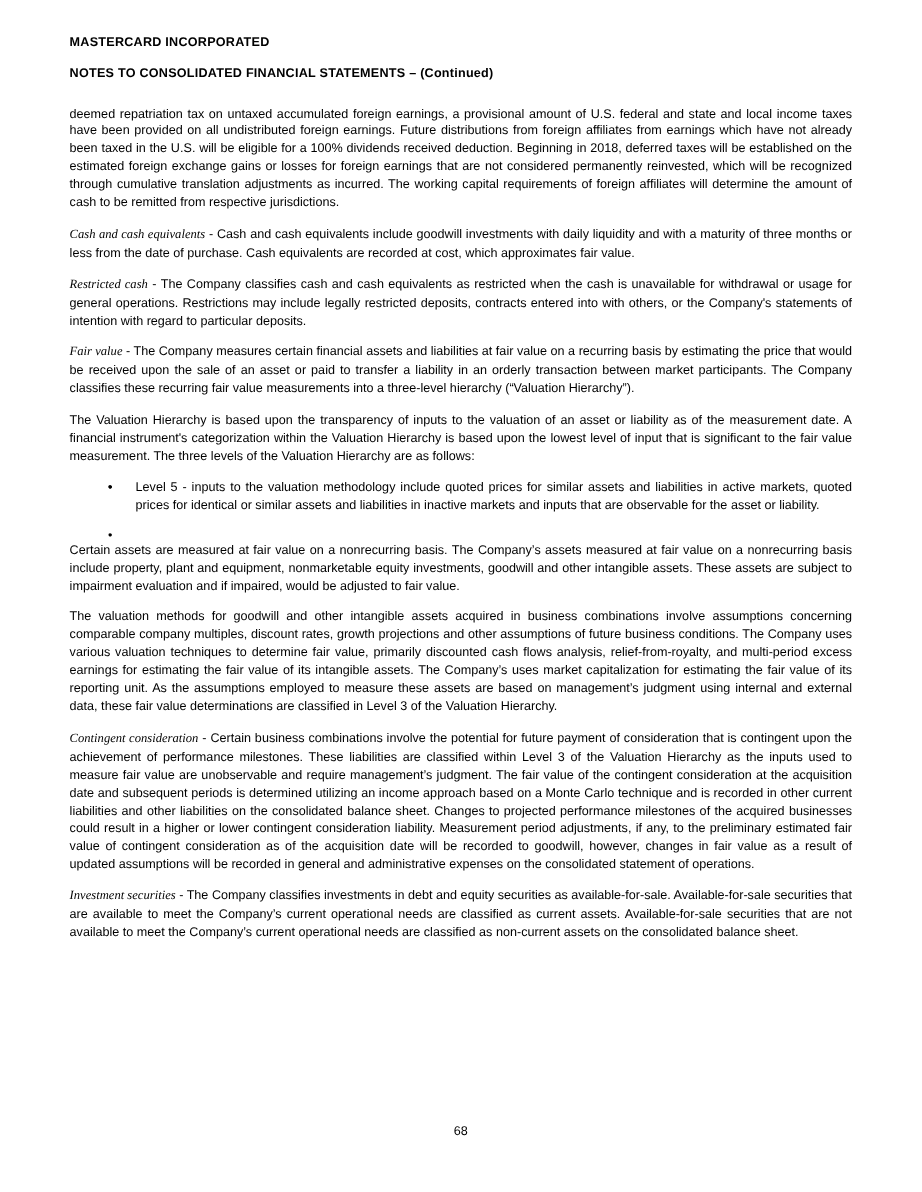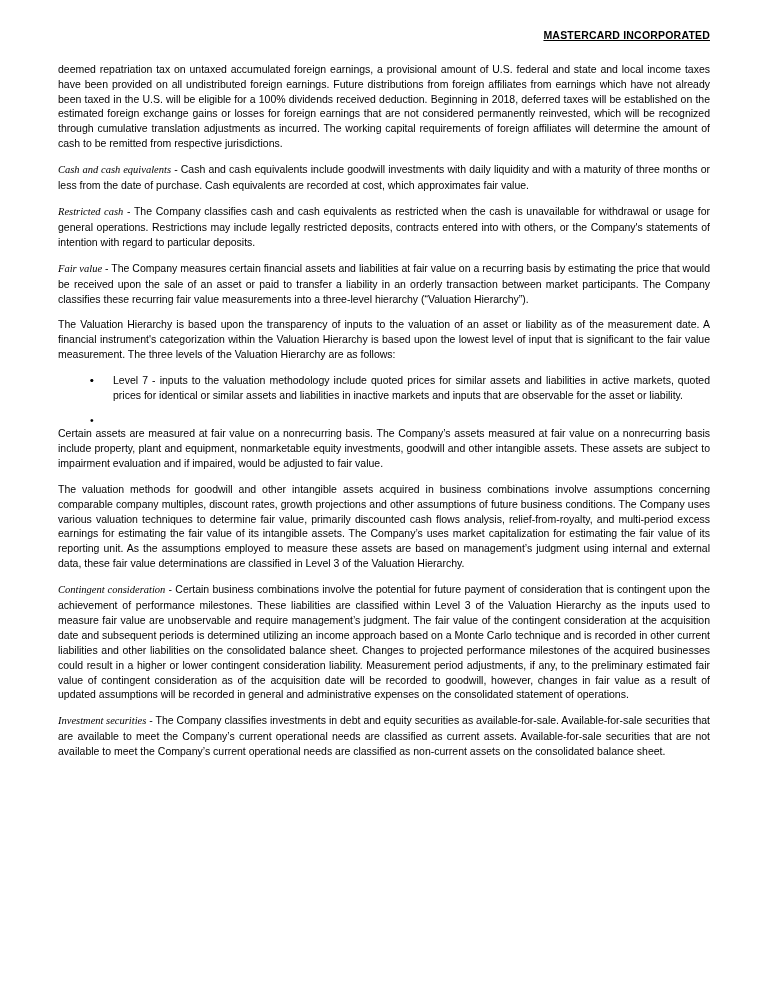--- a/index.html
+++ b/index.html
@@ -14,23 +14,22 @@
   .page {
     position: relative;
     width: 768px;
     height: 993px;
     margin: 0 auto;
     background: #ffffff;
     box-sizing: border-box;
     padding: 28px 58px 0 58px;
   }
   .header-block {
-    text-align: right;
+    text-align: left;
     margin-bottom: 18px;
-    text-decoration: underline;
   }
   .header-line {
     font-size: 10.5px;
     font-weight: bold;
     letter-spacing: 0.2px;
     line-height: 1.5;
     margin: 0 0 10px 0;
   }
   .header-line.second {
     margin-bottom: 0;
@@ -79,20 +78,21 @@
     font-size: 10.5px;
   }
 </style>
 </head>
 <body>
 
 <div class="page">
 
   <div class="header-block">
     <div class="header-line">MASTERCARD INCORPORATED</div>
+    <div class="header-line second">NOTES TO CONSOLIDATED FINANCIAL STATEMENTS – (Continued)</div>
   </div>
 
   <p class="body-text">deemed repatriation tax on untaxed accumulated foreign earnings, a provisional amount of U.S. federal and state and local income taxes have been provided on all undistributed foreign earnings.  Future distributions from foreign affiliates from earnings which have not already been taxed in the U.S. will be eligible for a 100% dividends received deduction.  Beginning in 2018, deferred taxes will be established on the estimated foreign exchange gains or losses for foreign earnings that are not considered permanently reinvested, which will be recognized through cumulative translation adjustments as incurred.  The working capital requirements of foreign affiliates will determine the amount of cash to be remitted from respective jurisdictions.</p>
 
   <p class="body-text">
     <span class="lead-italic">Cash and cash equivalents</span><span> - Cash and cash equivalents include goodwill investments with daily liquidity and with a maturity of three months or less from the date of purchase.  Cash equivalents are recorded at cost, which approximates fair value.</span>
   </p>
 
   <p class="body-text">
     <span class="lead-italic">Restricted cash</span><span> - The Company classifies cash and cash equivalents as restricted when the cash is unavailable for withdrawal or usage for general operations.  Restrictions may include legally restricted deposits, contracts entered into with others, or the Company's statements of intention with regard to particular deposits.</span>
@@ -103,35 +103,36 @@
   </p>
 
   <p class="body-text">The Valuation Hierarchy is based upon the transparency of inputs to the valuation of an asset or liability as of the measurement date.  A financial instrument's categorization within the Valuation Hierarchy is based upon the lowest level of input that is significant to the fair value measurement.  The three levels of the Valuation Hierarchy are as follows:</p>
 
   <ul class="level-list">
     <li>
       <span class="bullet">•</span>
     </li>
     <li>
       <span class="bullet">•</span>
-      <span>Level 7 - inputs to the valuation methodology include quoted prices for similar assets and liabilities in active markets, quoted prices for identical or similar assets and liabilities in inactive markets and inputs that are observable for the asset or liability.</span>
+      <span>Level 5 - inputs to the valuation methodology include quoted prices for similar assets and liabilities in active markets, quoted prices for identical or similar assets and liabilities in inactive markets and inputs that are observable for the asset or liability.</span>
     </li>
     <li>
       <span class="bullet">•</span>
     </li>
   </ul>
 
   <div class="spacer-after-list"></div>
 
   <p class="body-text">Certain assets are measured at fair value on a nonrecurring basis.  The Company’s assets measured at fair value on a nonrecurring basis include property, plant and equipment, nonmarketable equity investments, goodwill and other intangible assets.  These assets are subject to impairment evaluation and if impaired, would be adjusted to fair value.</p>
 
   <p class="body-text">The valuation methods for goodwill and other intangible assets acquired in business combinations involve assumptions concerning comparable company multiples, discount rates, growth projections and other assumptions of future business conditions.  The Company uses various valuation techniques to determine fair value, primarily discounted cash flows analysis, relief-from-royalty, and multi-period excess earnings for estimating the fair value of its intangible assets.   The Company’s uses market capitalization for estimating the fair value of its reporting unit.  As the assumptions employed to measure these assets are based on management’s judgment using internal and external data, these fair value determinations are classified in Level 3 of the Valuation Hierarchy.</p>
 
   <p class="body-text">
     <span class="lead-italic">Contingent consideration</span><span> - Certain business combinations involve the potential for future payment of consideration that is contingent upon the achievement of performance milestones.  These liabilities are classified within Level 3 of the Valuation Hierarchy as the inputs used to measure fair value are unobservable and require management’s judgment.  The fair value of the contingent consideration at the acquisition date and subsequent periods is determined utilizing an income approach based on a Monte Carlo technique and is recorded in other current liabilities and other liabilities on the consolidated balance sheet.  Changes to projected performance milestones of the acquired businesses could result in a higher or lower contingent consideration liability.  Measurement period adjustments, if any, to the preliminary estimated fair value of contingent consideration as of the acquisition date will be recorded to goodwill, however, changes in fair value as a result of updated assumptions will be recorded in general and administrative expenses on the consolidated statement of operations.</span>
   </p>
 
   <p class="body-text">
     <span class="lead-italic">Investment securities</span><span> - The Company classifies investments in debt and equity securities as available-for-sale.  Available-for-sale securities that are available to meet the Company’s current operational needs are classified as current assets.  Available-for-sale securities that are not available to meet the Company’s current operational needs are classified as non-current assets on the consolidated balance sheet.</span>
   </p>
 
+  <div class="page-number">68</div>
 
 </div>
 
 </body></html>

